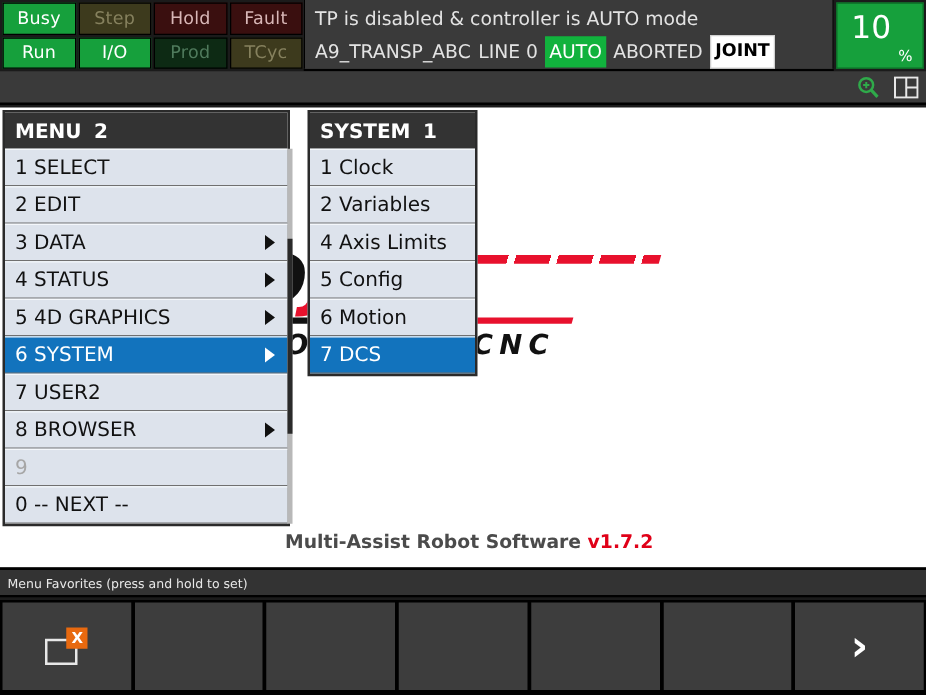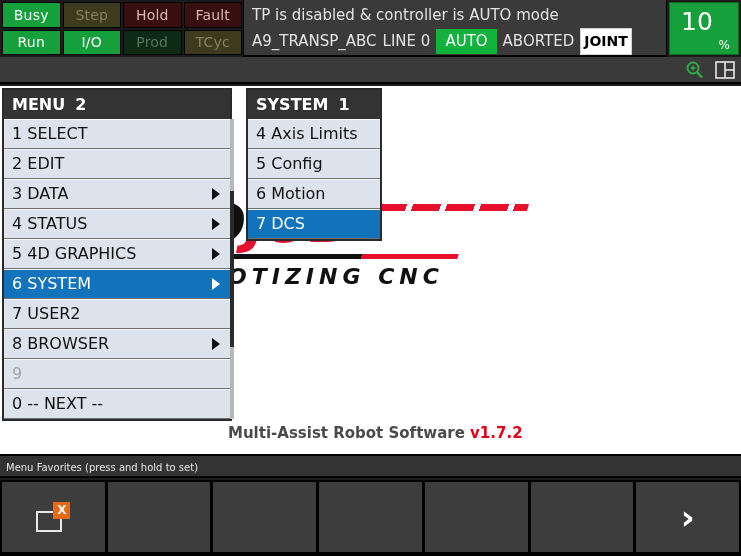--- a/index.html
+++ b/index.html
@@ -55,21 +55,21 @@
     overflow: hidden;
   }
   .msg-line {
     color: #e3e3e3;
     font-size: 15px;
     line-height: 25px;
     white-space: nowrap;
     display: flex; align-items: center; gap: 0px;
   }
   .msg-seg { margin-right: 6px; }
-  .hl-green { background: #11b23d; color: #ffffff; padding: 0 9px; }
+  .hl-green { background: #11b23d; color: #ffffff; padding: 0 3px; }
   .hl-white {
     background: #ffffff; color: #000000;
     padding: 0 3px; font-weight: bold; font-size: 14px;
     border: 1px solid #d0d0d0;
   }
 
   #speed-box {
     width: 74px; height: 57px;
     background: #1b1b1b;
     padding: 2px;
@@ -378,20 +378,26 @@
           <i></i>
         </div>
     </div>
 
     <div class="menu-panel" id="menu-sub">
       <div class="menu-title">
         <span>SYSTEM</span><span class="num">1</span>
       </div>
       <div id="menu-sub-items">
           <div class="menu-item">
+            <span class="mi-label">1 Clock</span>
+          </div>
+          <div class="menu-item">
+            <span class="mi-label">2 Variables</span>
+          </div>
+          <div class="menu-item">
             <span class="mi-label">4 Axis Limits</span>
           </div>
           <div class="menu-item">
             <span class="mi-label">5 Config</span>
           </div>
           <div class="menu-item">
             <span class="mi-label">6 Motion</span>
           </div>
           <div class="menu-item sel">
             <span class="mi-label">7 DCS</span>

